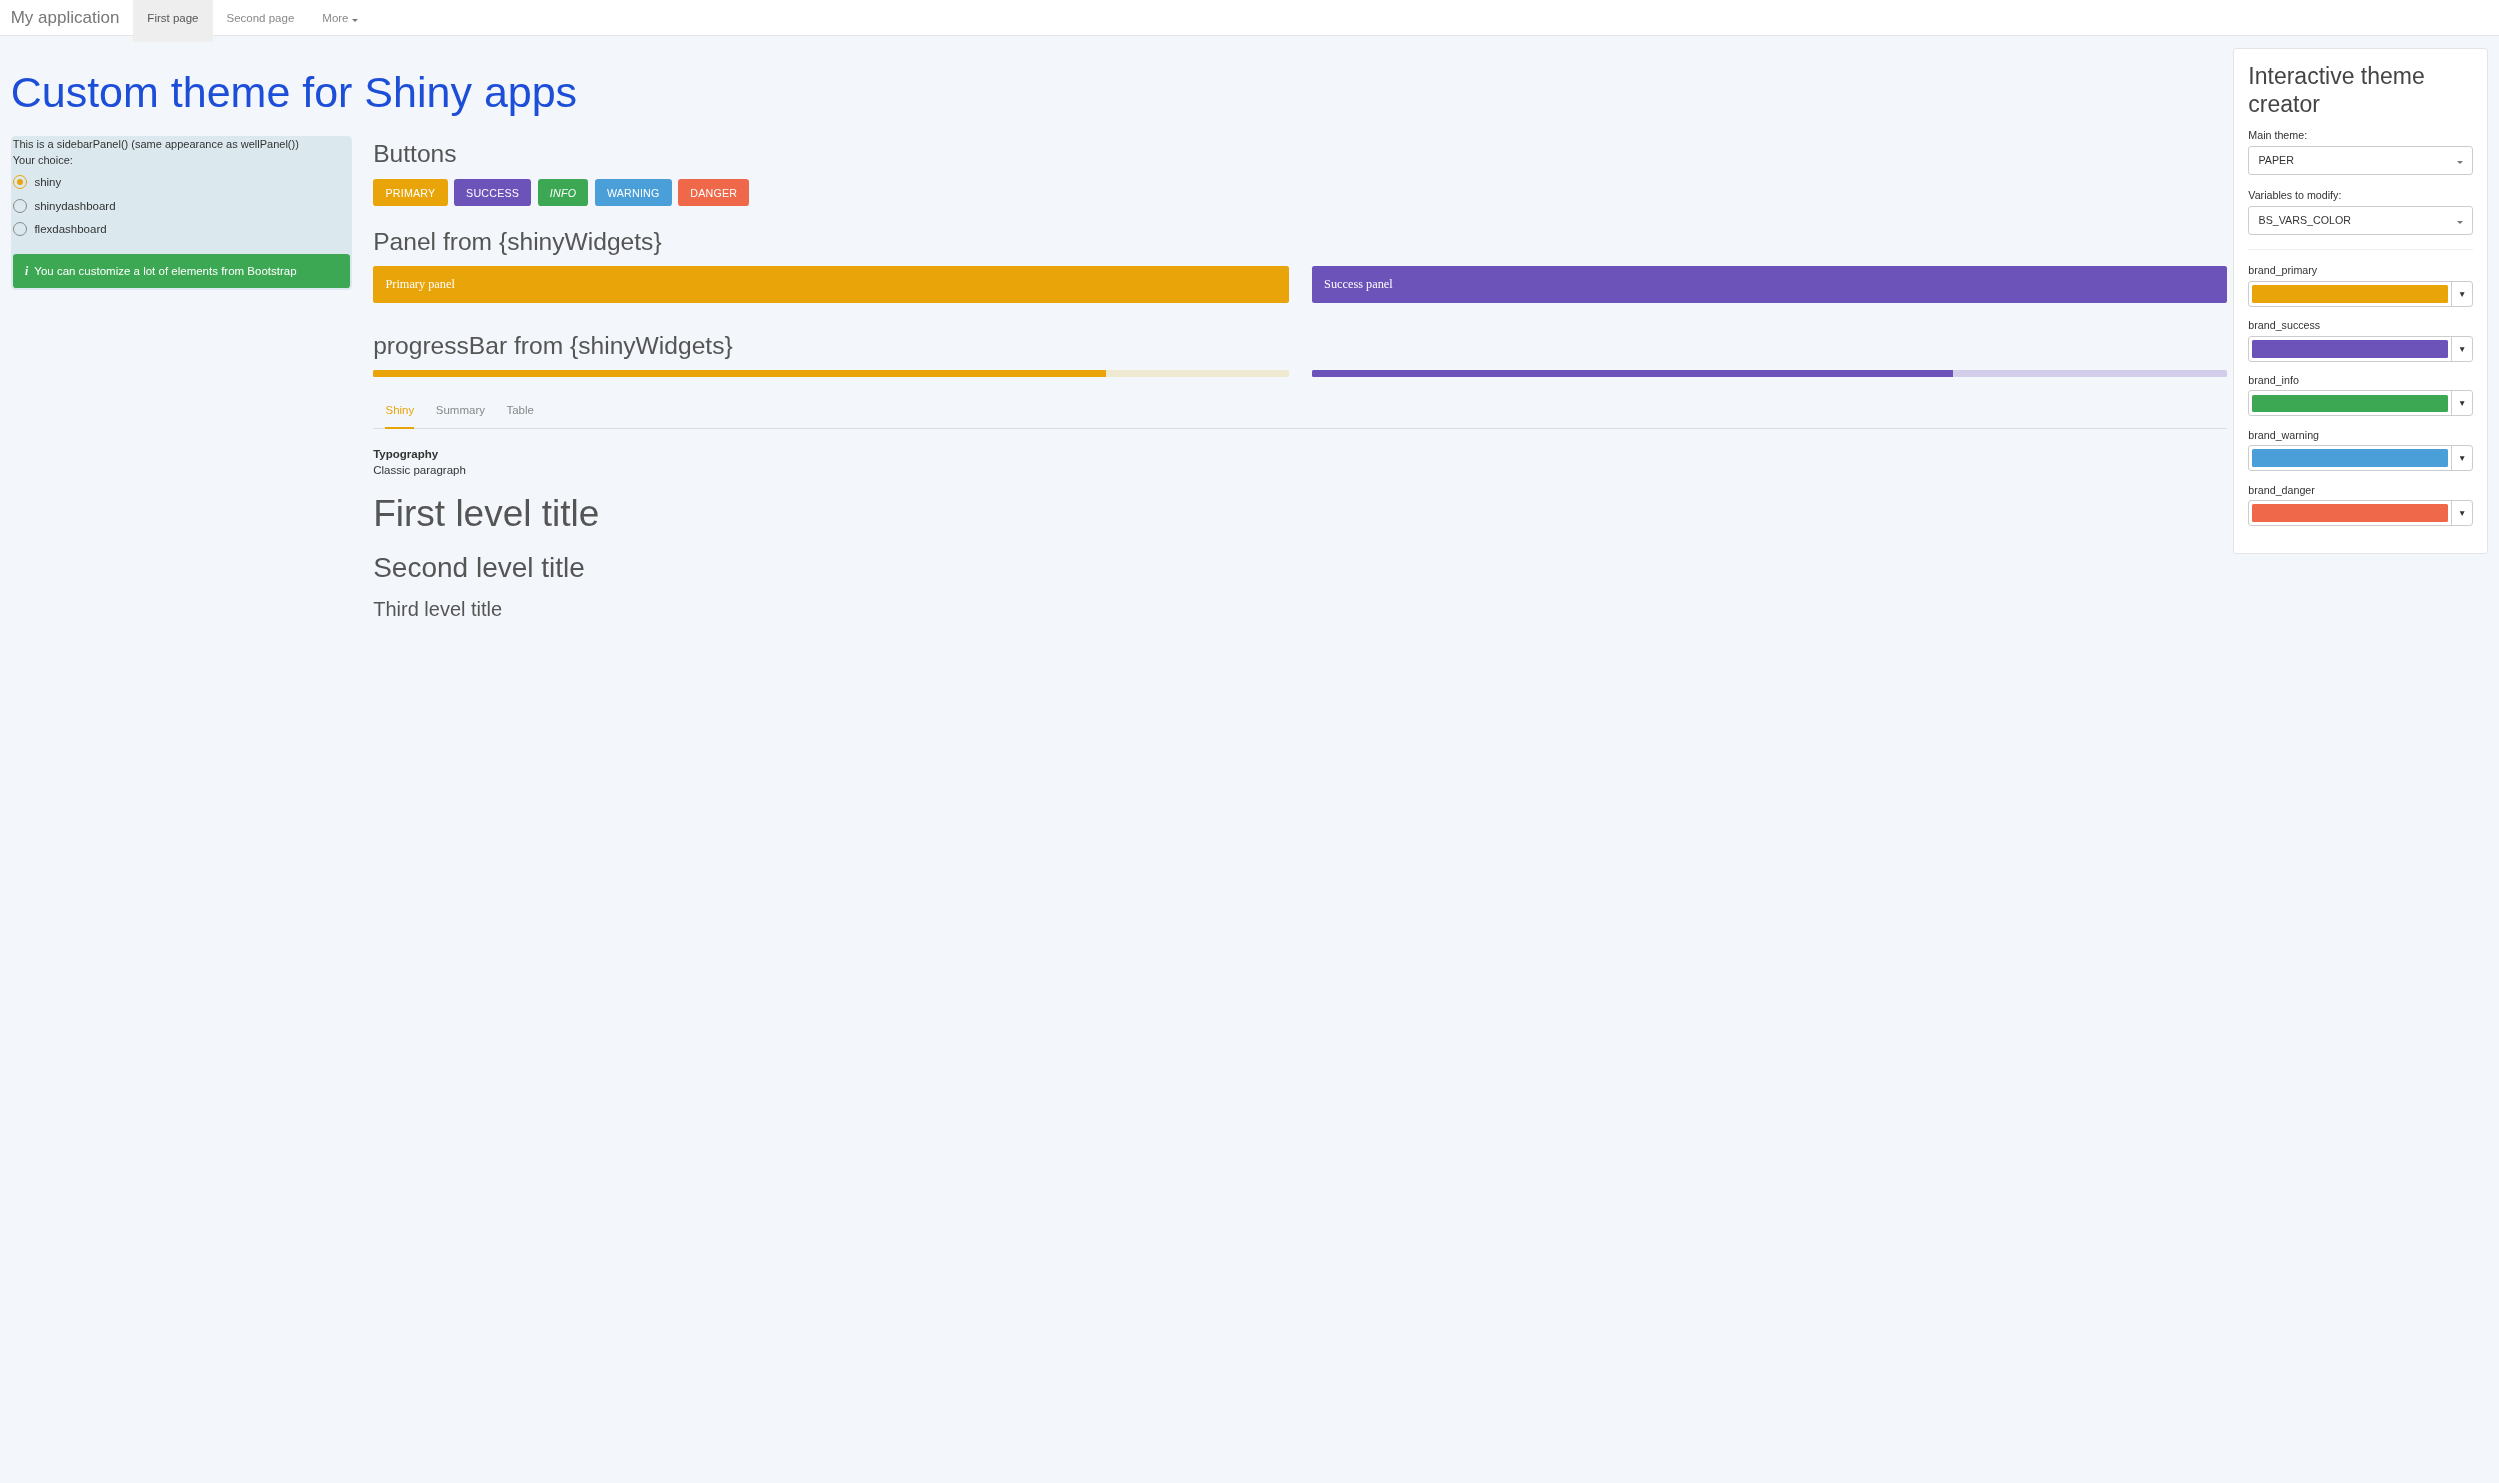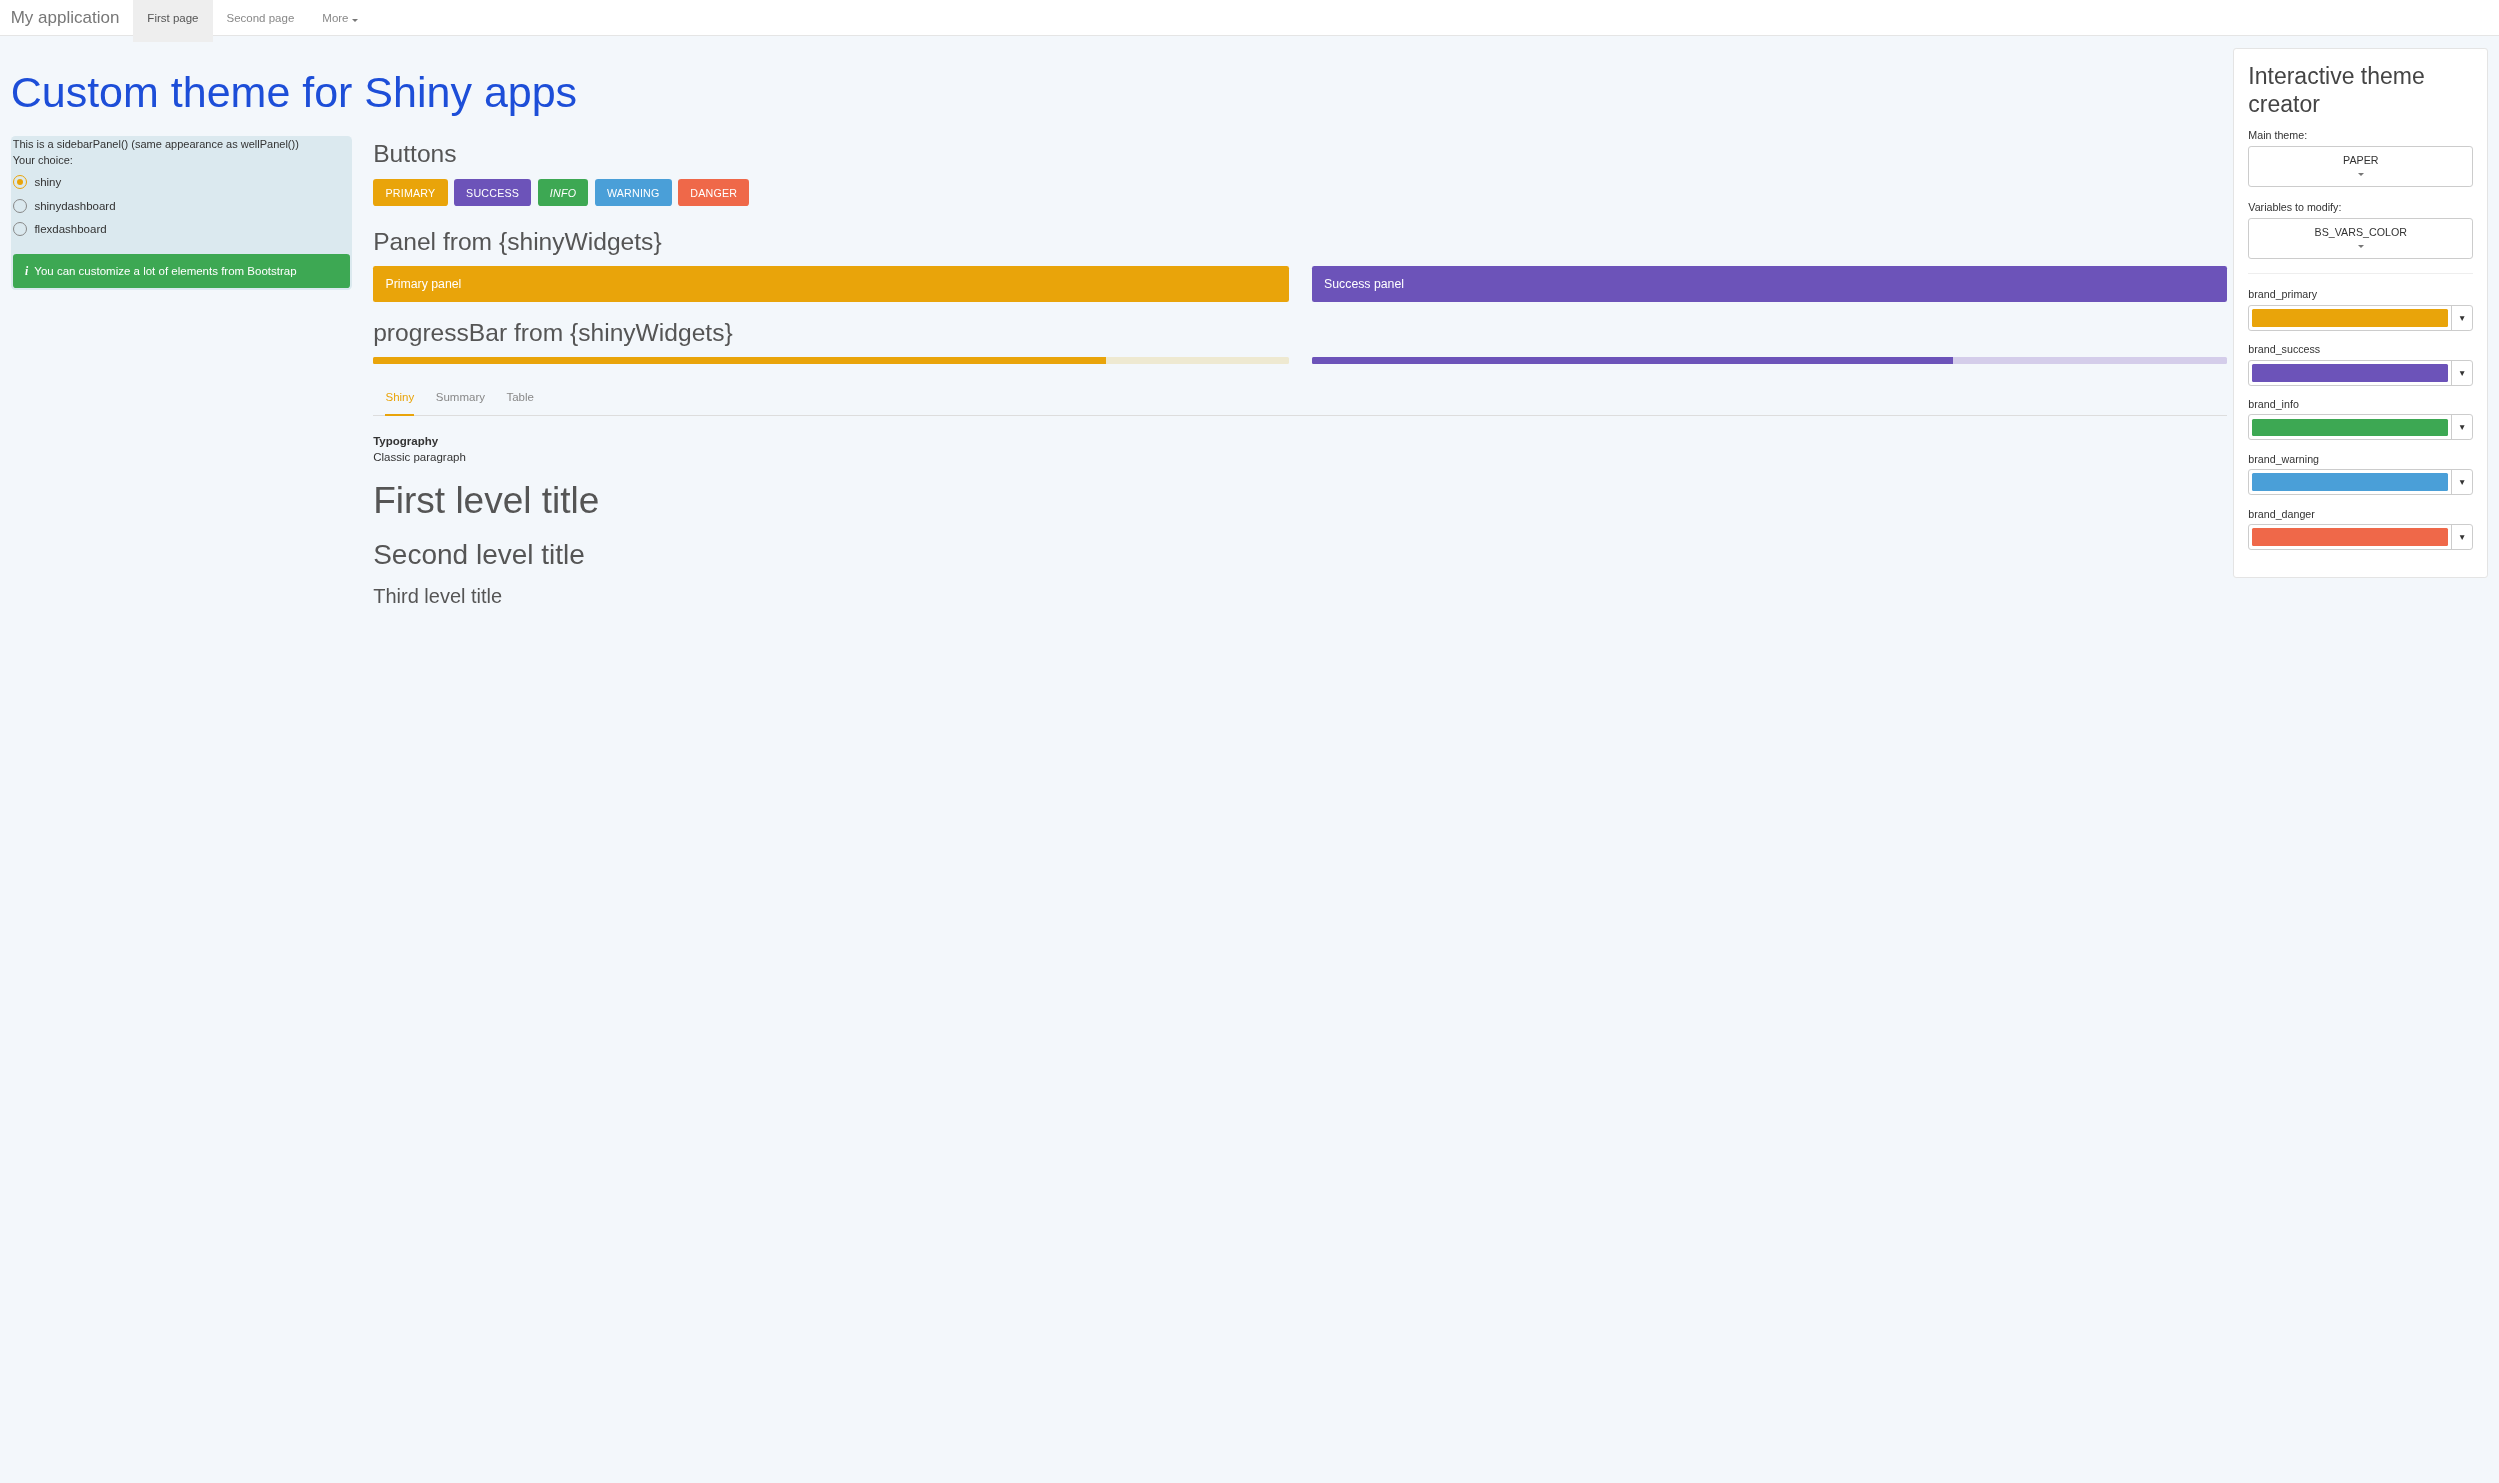--- a/index.html
+++ b/index.html
@@ -131,21 +131,21 @@
     font-size: 10.7px;
     cursor: pointer;
     letter-spacing: 0.2px;
   }
   .btn-primary  { background: #e9a40a; }
   .btn-success  { background: #6c53b9; }
   .btn-info     { background: #3da853; font-style: italic; }
   .btn-warning  { background: #4a9fd8; }
   .btn-danger   { background: #ef6849; }
 
-  .panel-row { display: flex; gap: 23px; margin-bottom: 17px; }
+  .panel-row { display: flex; gap: 23px; margin-bottom: 29px; font-family: Liberation Serif, serif; }
   .panel {
     flex: 1;
     color: #fff;
     padding: 10.7px 12.3px;
     border-radius: 2.3px;
     font-size: 12.3px;
   }
   .panel-primary { background: #e9a40a; }
   .panel-success { background: #6c53b9; }
 
@@ -221,21 +221,20 @@
     border: 0.8px solid #ccc;
     border-radius: 3.1px;
     padding: 7.7px 9.2px;
     display: flex;
     justify-content: space-between;
     align-items: center;
     cursor: pointer;
     font-size: 10.7px;
     margin-bottom: 14px;
     background: #fff;
-    flex-direction: column;
   }
   .theme-panel hr {
     border: none;
     border-top: 0.8px solid #eee;
     margin: 3.1px 0 14px 0;
   }
   .color-field {
     margin-bottom: 12.3px;
   }
   .color-swatch-wrap {

